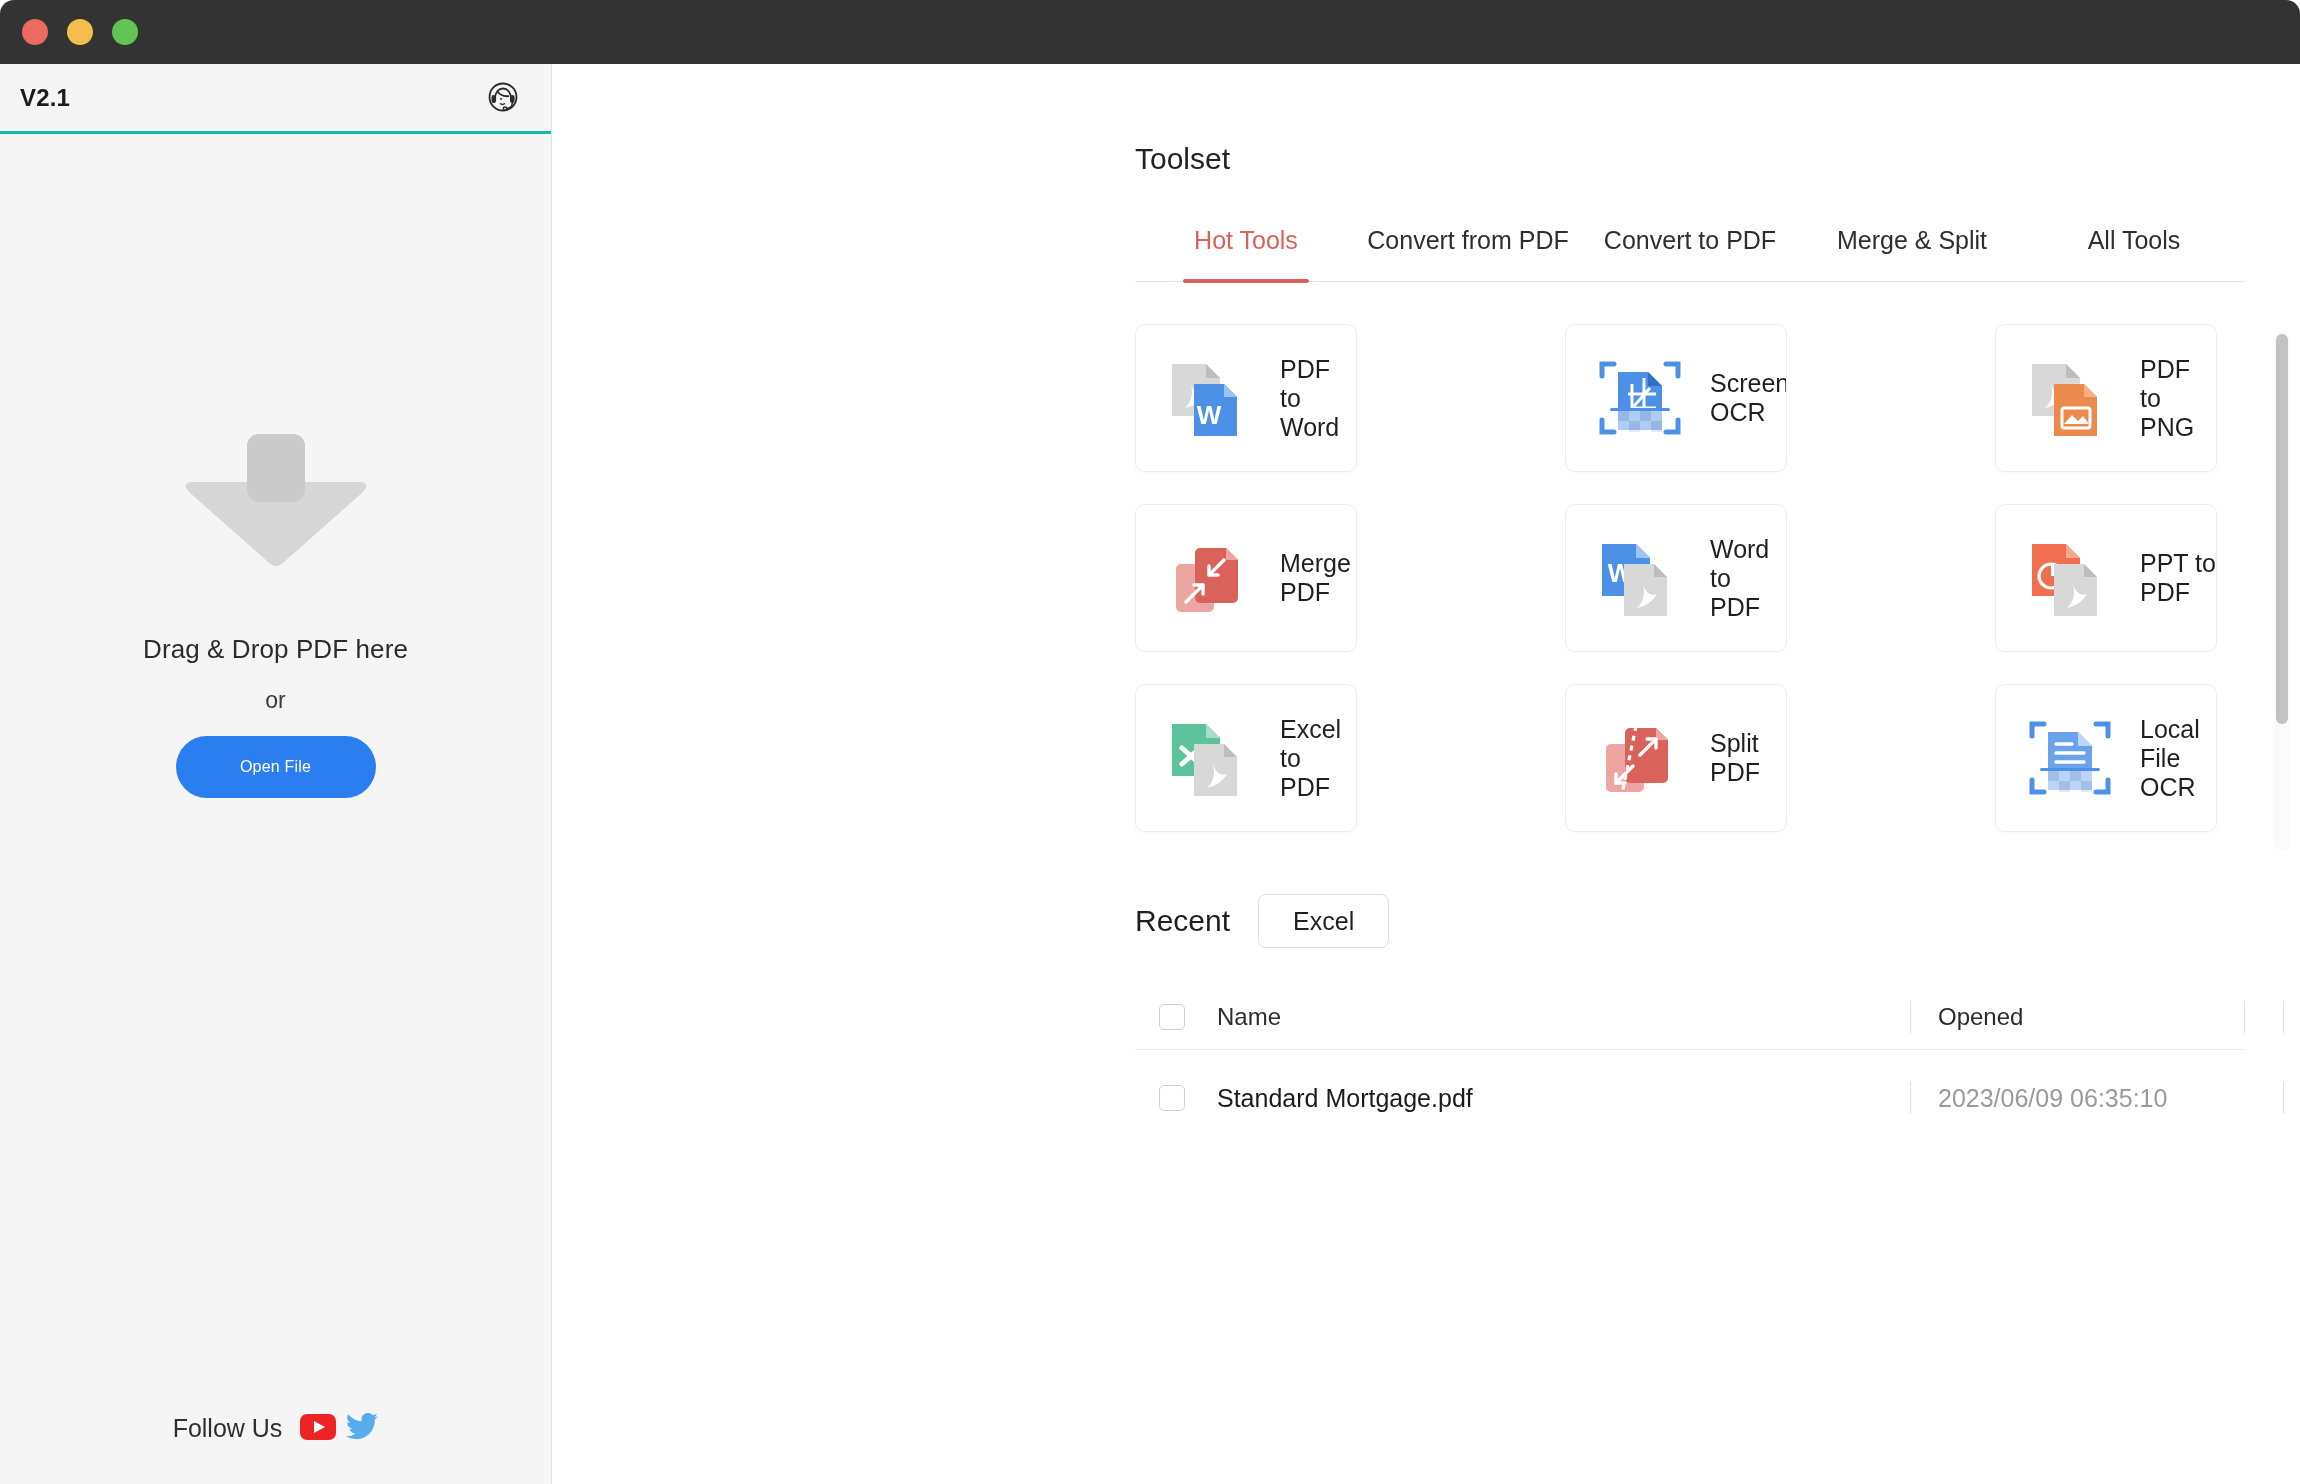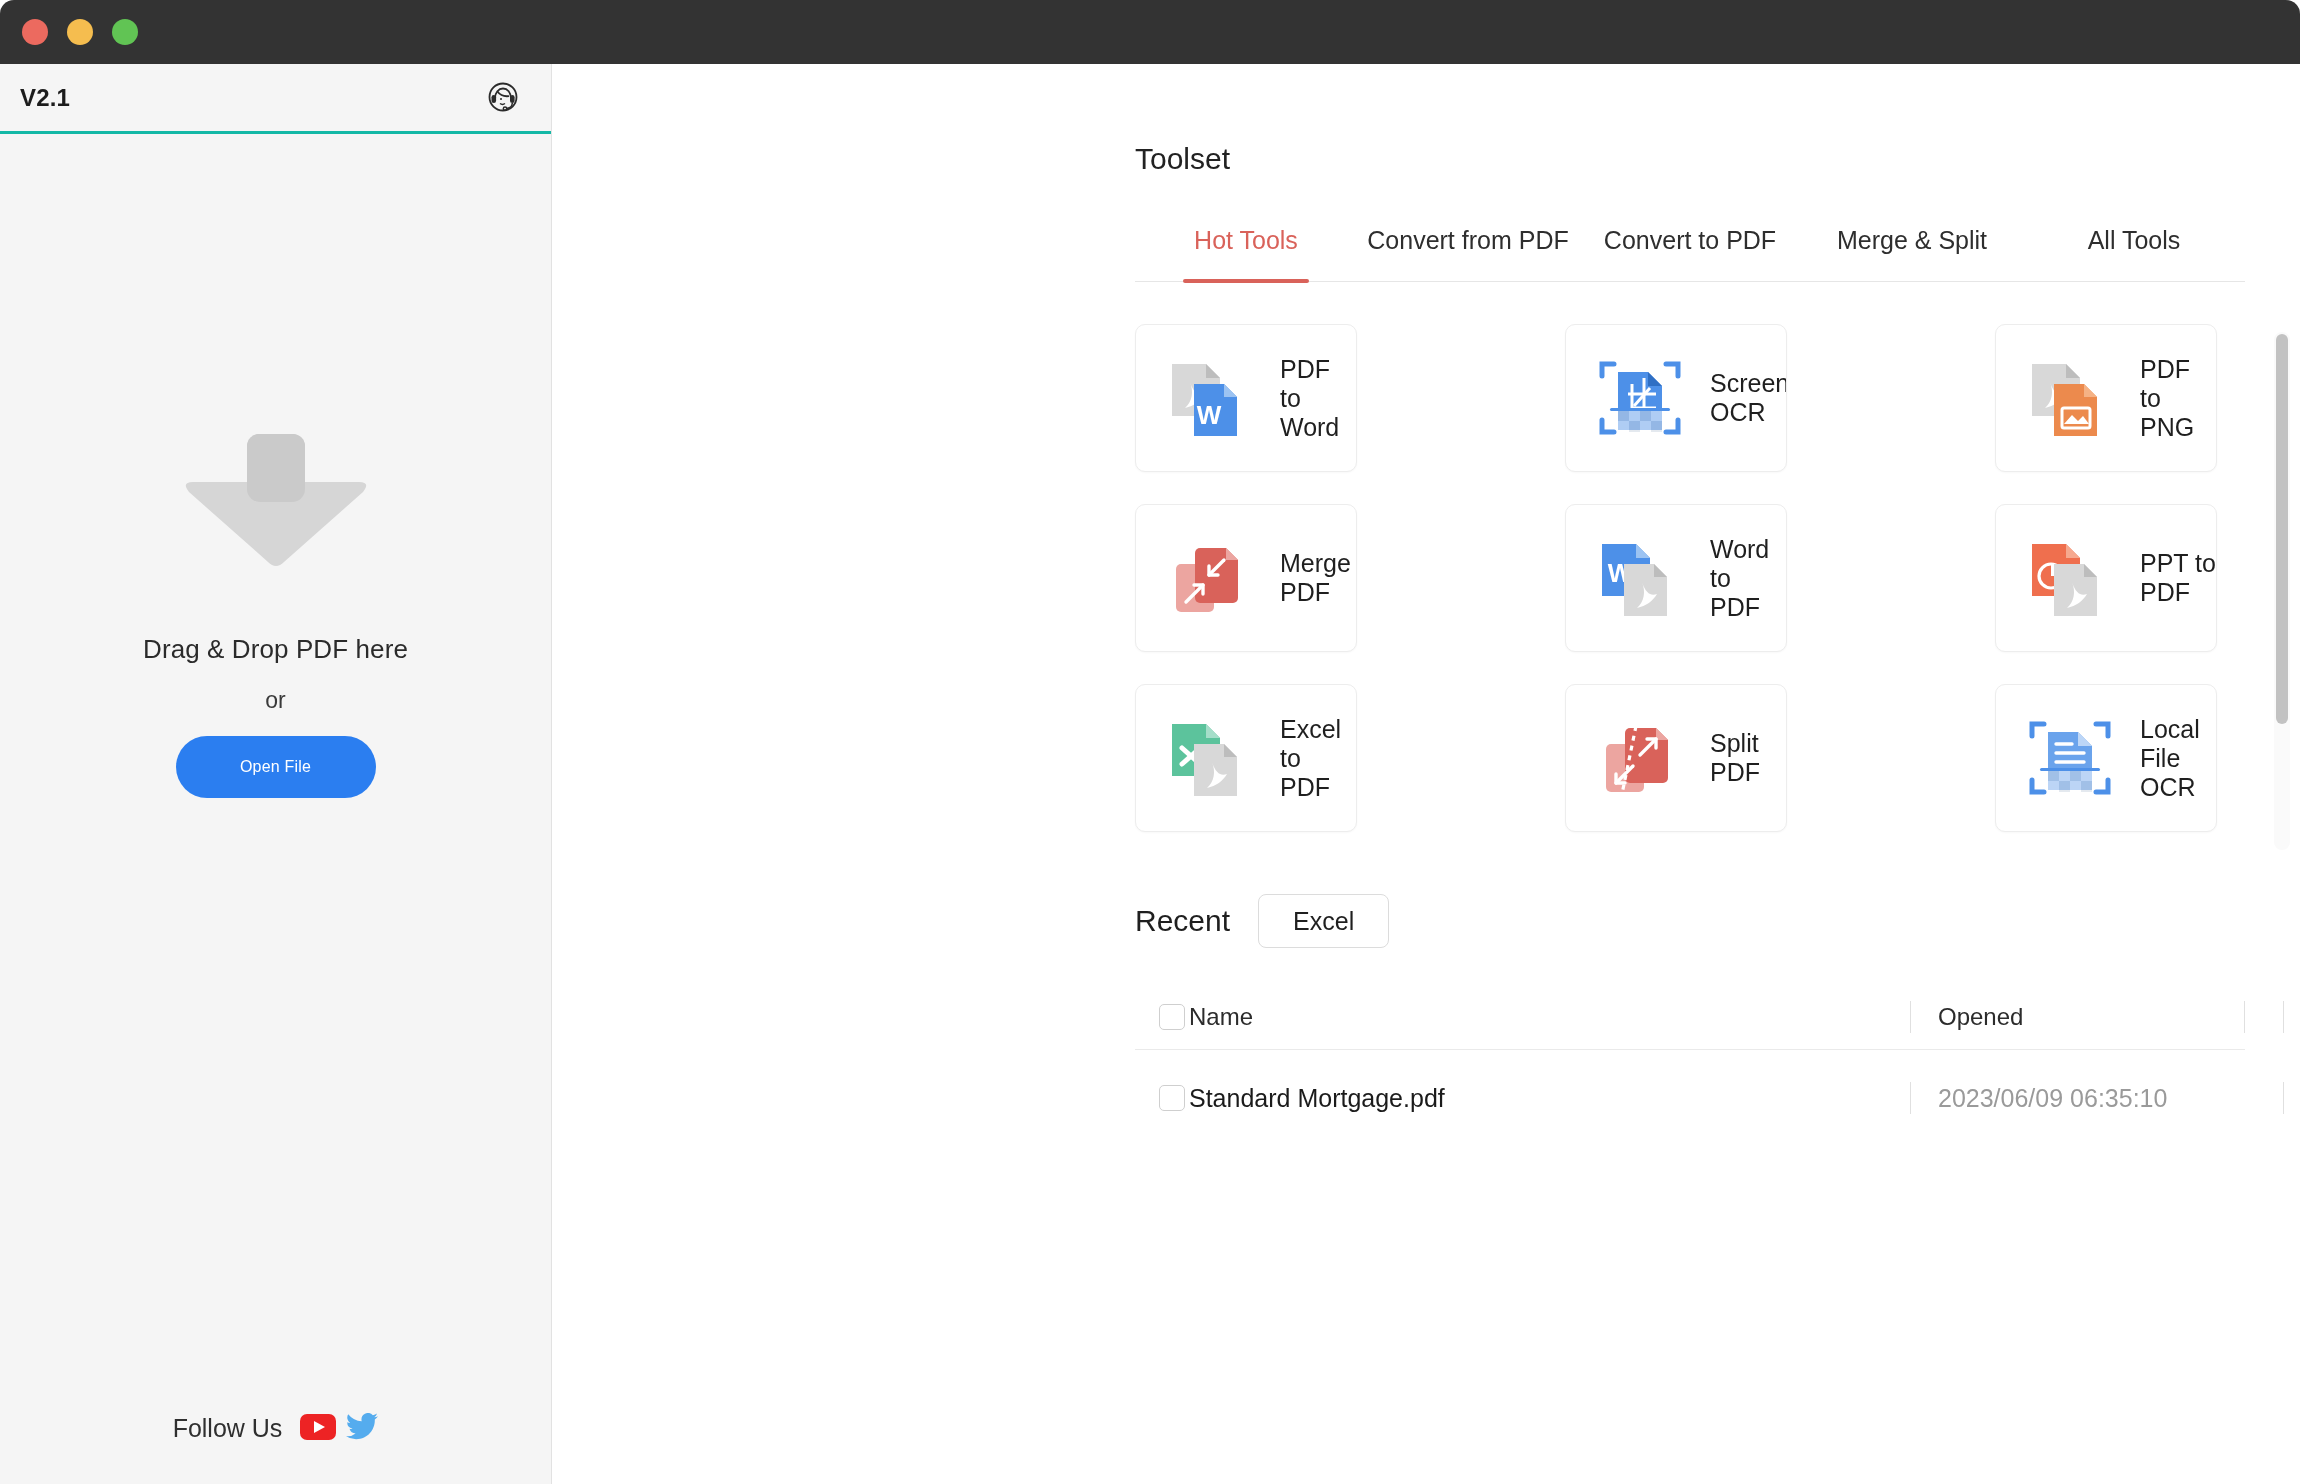--- a/index.html
+++ b/index.html
@@ -195,21 +195,21 @@
   .tbl-header {
     display: flex; align-items: center;
     height: 66px;
     border-bottom: 1px solid #eaeaea;
     position: relative;
   }
   .tbl-row {
     display: flex; align-items: center;
     height: 96px;
   }
-  .col-name { flex: 0 0 775px; display: flex; align-items: center; gap: 4px; padding-left: 24px; }
+  .col-name { flex: 0 0 775px; display: flex; align-items: center; gap: 32px; padding-left: 24px; }
   .col-opened { flex: 0 0 373px; padding-left: 28px; position: relative; }
   .col-size { flex: 1 1 auto; padding-left: 28px; position: relative; }
   .col-opened::before, .col-size::before {
     content: "";
     position: absolute; left: 0; top: 50%;
     transform: translateY(-50%);
     width: 1px; height: 32px;
     background: #e0e0e0;
   }
   .tbl-header .col-end {

